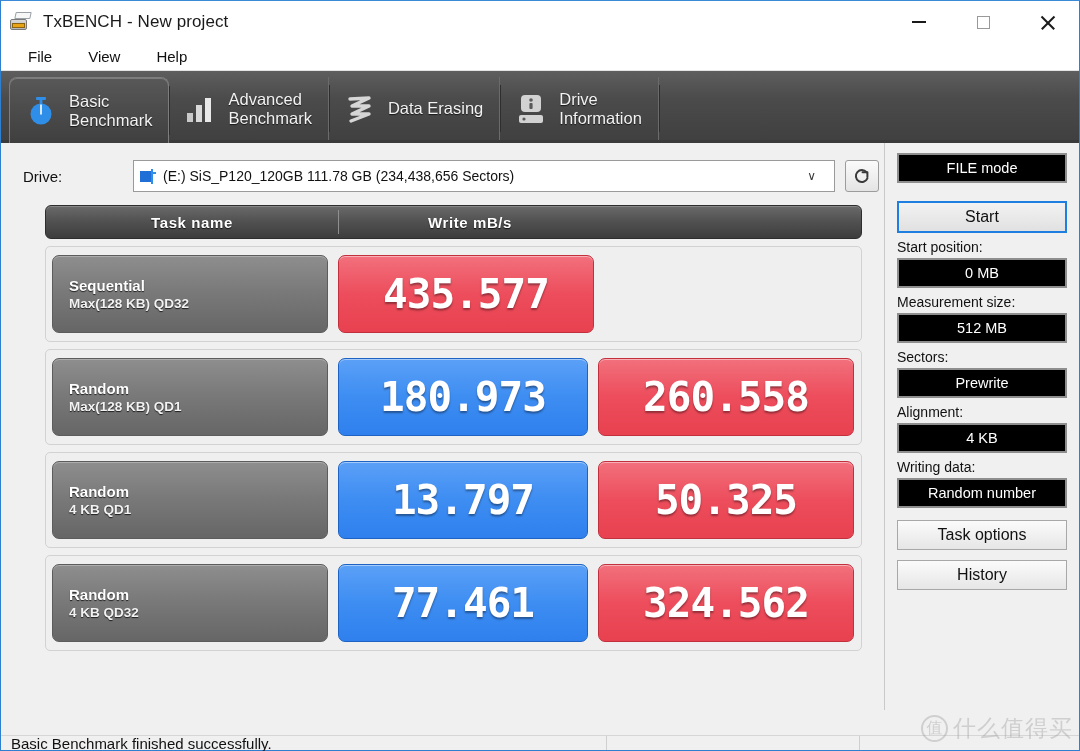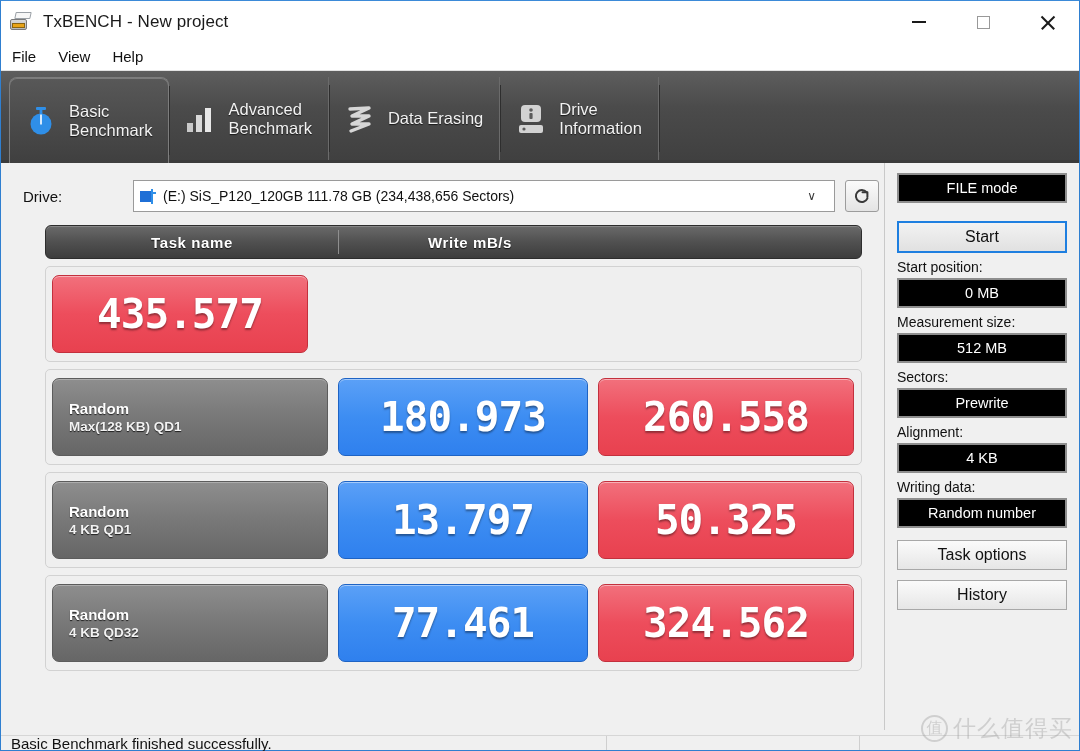--- a/index.html
+++ b/index.html
@@ -73,32 +73,33 @@
     width:18px; height:1.6px; background:#1a1a1a;
   }
   .glyph-close:before { transform: rotate(45deg); }
   .glyph-close:after  { transform: rotate(-45deg); }
 
   
   .menubar {
     height: 28px;
     display: flex; align-items: center;
     background: #ffffff;
-    padding-left: 0;
+    padding-left: 16px;
     border-bottom: 1px solid #e3e3e3;
+    gap: 14px;
   }
   .menu-item {
     font-size: 15px; color: #111;
     padding: 3px 11px;
     cursor: default;
   }
 
   
   .tabstrip {
-    height: 92px;
+    height: 72px;
     background: linear-gradient(#5e5e5e 0%, #4b4b4b 40%, #404040 100%);
     display: flex; align-items: stretch;
     padding: 6px 0 0 8px;
     border-bottom: 3px solid #3a3a3a;
     position: relative;
   }
   .tab {
     display: flex; align-items: center;
     padding: 0 16px 0 14px;
     position: relative;
@@ -444,20 +445,24 @@
       </div>
 
       <div class="bench">
 
         <div class="bench-head">
           <div class="cell c-task">Task name</div>
           <div class="cell c-write">Write mB/s</div>
         </div>
 
         <div class="bench-row">
+          <div class="task-box">
+            <div class="task-l1">Sequential</div>
+            <div class="task-l2">Max(128 KB) QD32</div>
+          </div>
           <div class="val-box val-write">435.577</div>
         </div>
 
         <div class="bench-row">
           <div class="task-box">
             <div class="task-l1">Random</div>
             <div class="task-l2">Max(128 KB) QD1</div>
           </div>
           <div class="val-box val-read">180.973</div>
           <div class="val-box val-write">260.558</div>

